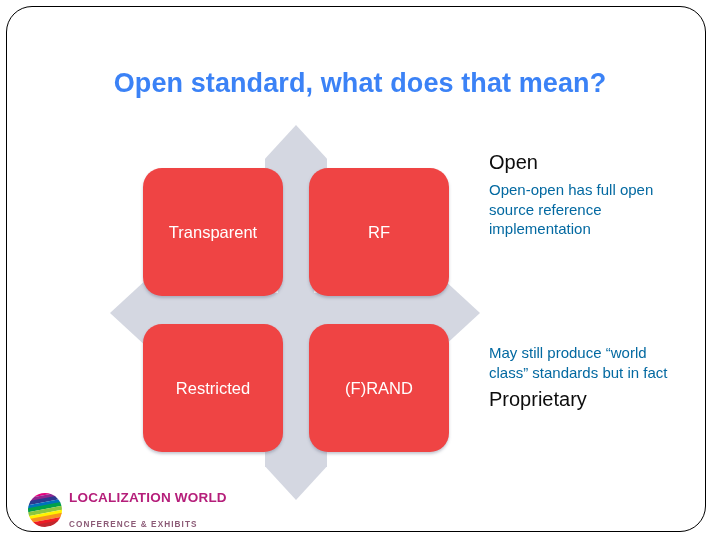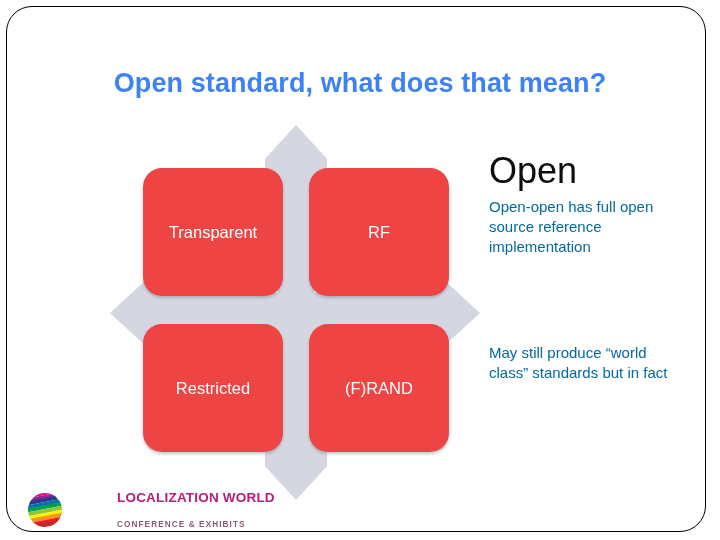--- a/index.html
+++ b/index.html
@@ -122,21 +122,21 @@
   
   .side {
     position: absolute;
     left: 489px;
     width: 200px;
   }
   .side-open { top: 152px; }
   .side-prop { top: 343px; }
 
   .head-big {
-    font-size: 36px;
+    font-size: 20px;
     color: #0d0d0d;
     line-height: 1.08;
     margin: 0 0 6px 0;
     font-weight: normal;
   }
   .body-text {
     font-size: 15px;
     color: #0369a1;
     line-height: 1.33;
     margin: 0;
@@ -146,21 +146,20 @@
   }
 
   
   .logo {
     position: absolute;
     left: 28px;
     top: 490px;
     height: 40px;
     display: flex;
     align-items: center;
-    gap: 48px;
   }
   .globe {
     position: relative;
     width: 34px;
     height: 34px;
     border-radius: 50%;
     overflow: hidden;
     background: #ffffff;
     flex: 0 0 auto;
   }
@@ -218,20 +217,21 @@
 
   </div>
 
   <div class="side side-open">
     <p class="head-big">Open</p>
     <p class="body-text">Open-open has full open source reference implementation</p>
   </div>
 
   <div class="side side-prop">
     <p class="body-text">May still produce “world class” standards but in fact</p>
+    <p class="head-big">Proprietary</p>
   </div>
 
   <div class="logo">
     <div class="globe">
         <i style="background: rgb(229, 0, 125); top: -2px;"></i>
         <i style="background: rgb(142, 39, 143); top: 1.6px;"></i>
         <i style="background: rgb(43, 57, 144); top: 5.2px;"></i>
         <i style="background: rgb(0, 114, 188); top: 8.8px;"></i>
         <i style="background: rgb(0, 161, 75); top: 12.4px;"></i>
         <i style="background: rgb(141, 198, 63); top: 16px;"></i>

